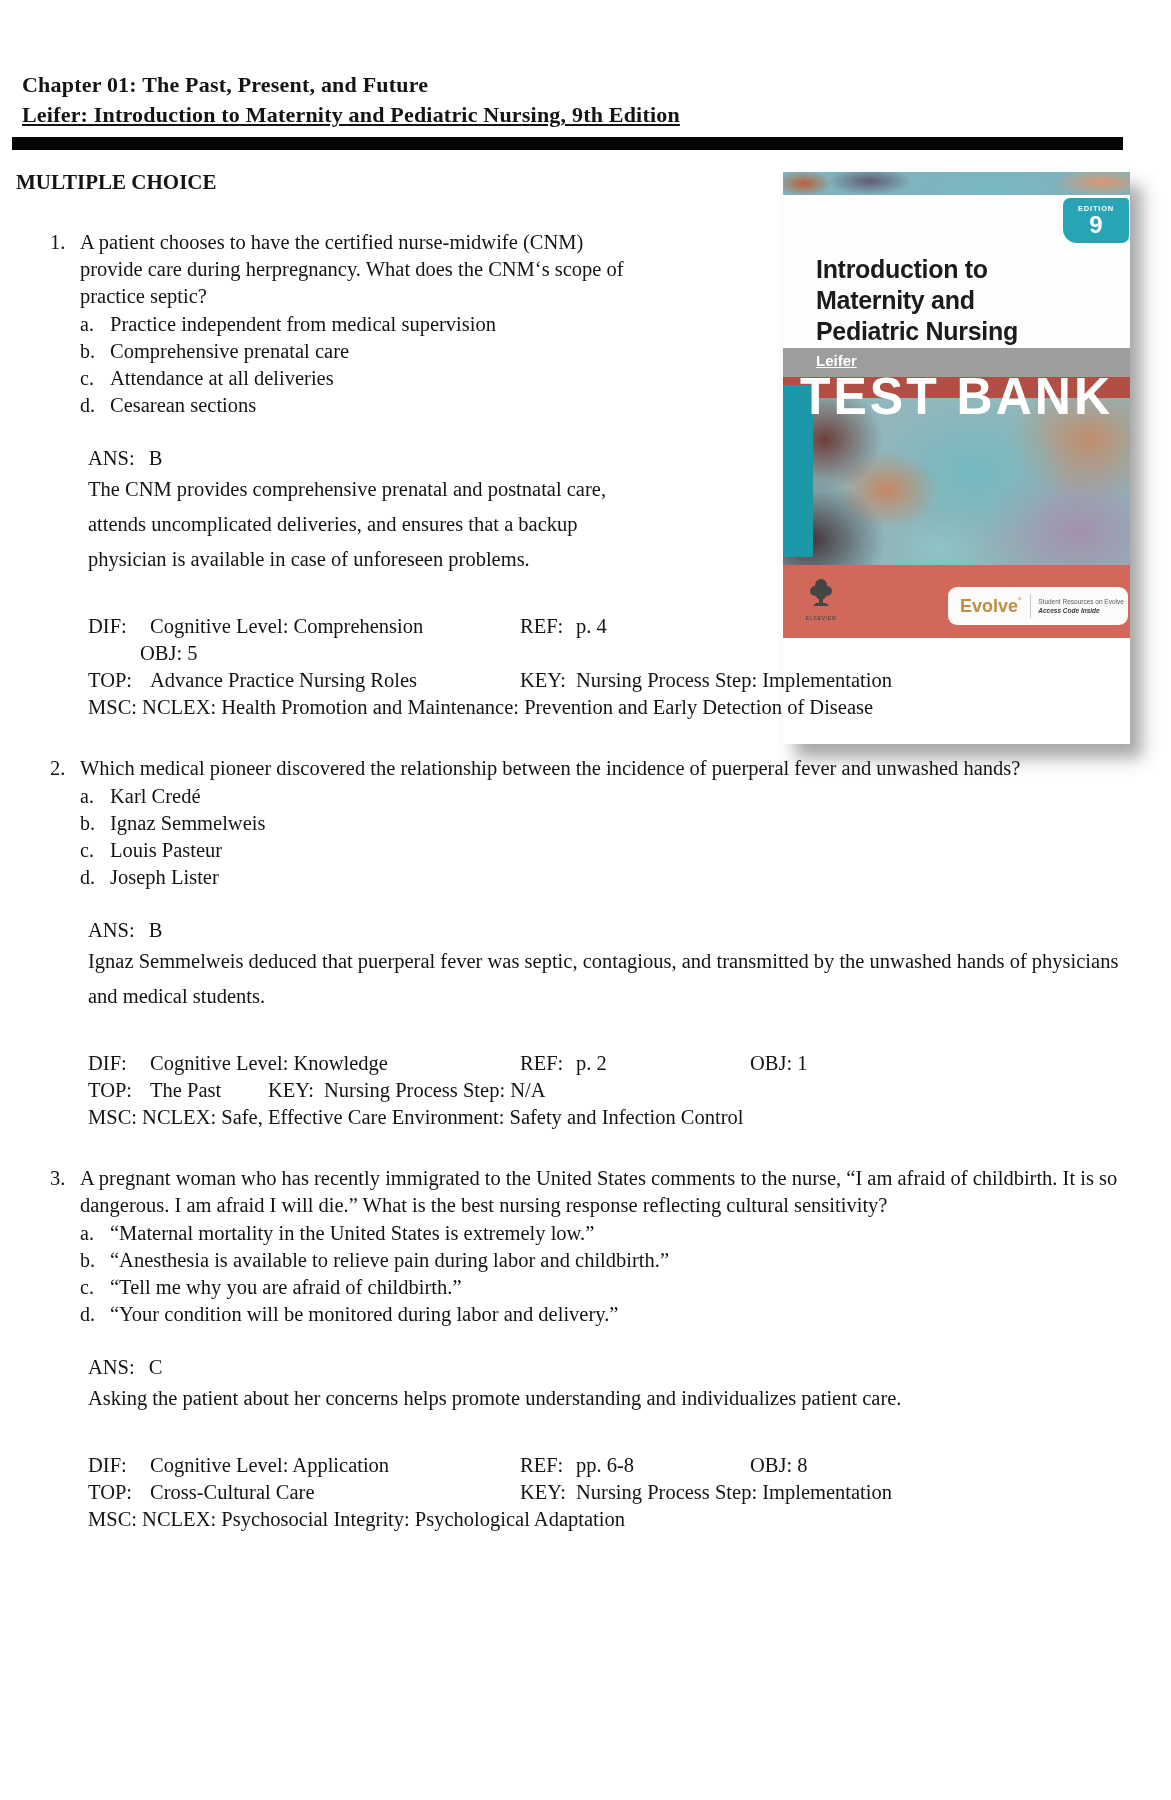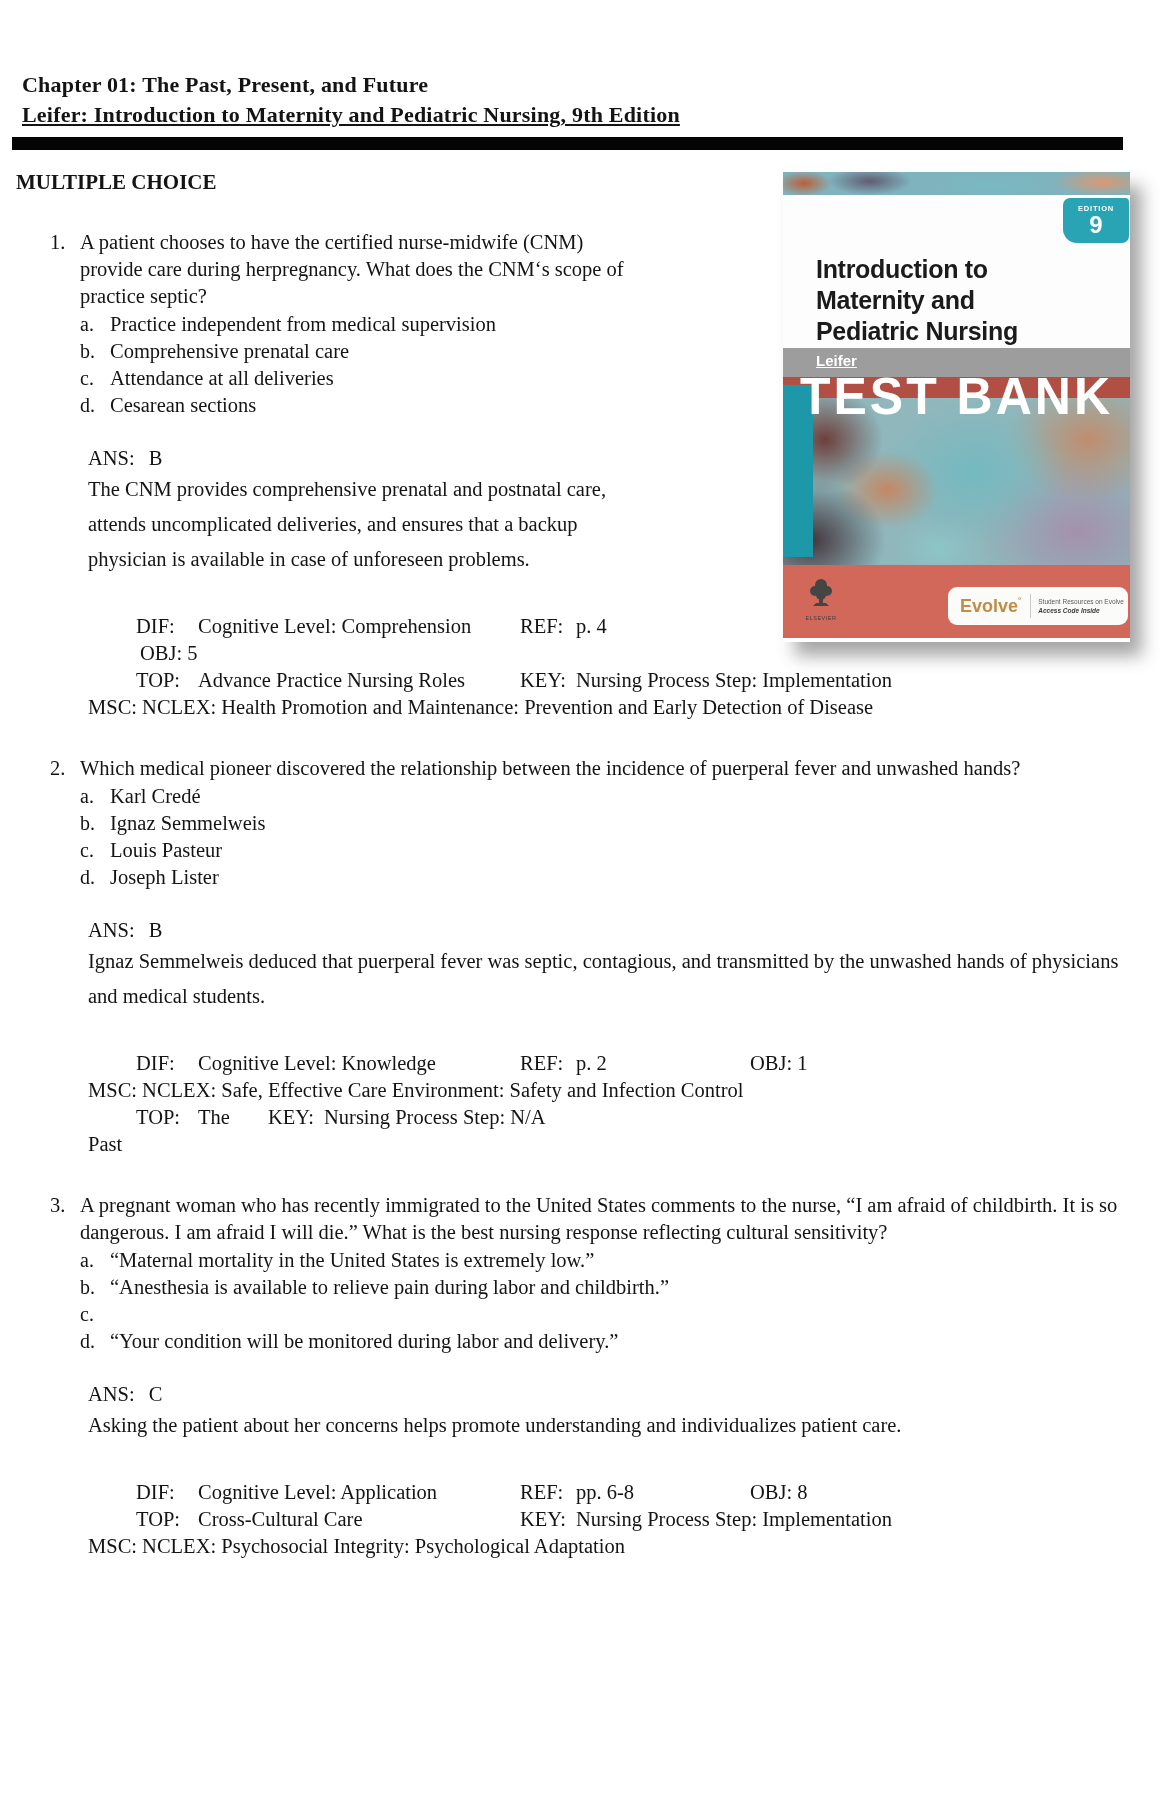--- a/index.html
+++ b/index.html
@@ -35,27 +35,27 @@
   .opt-text { font-size:20.5px; line-height:27px; }
   .ans-row { margin-left:38px; margin-top:26px; font-size:20.5px; line-height:27px; }
   .ans-value { margin-left:14px; }
   .feedback { margin-left:38px; font-size:20.5px; line-height:35px; }
   .meta { margin-left:38px; margin-top:36px; }
   .meta-row { display:flex; font-size:20.5px; line-height:27px; }
   .pair { display:inline-block; }
   .w432 { width:432px; flex:0 0 432px; }
   .w230 { width:230px; flex:0 0 230px; }
   .w180 { width:180px; flex:0 0 180px; }
-  .lab62 { display:inline-block; width:62px;margin-left:48px; }
+  .lab62 { display:inline-block; width:62px; }
   .lab56 { display:inline-block; width:56px; }
   .obj-row { margin-left:52px; }
 
   
   .book-cover {
-    position:absolute; left:783px; top:172px; width:347px; height:470px;
+    position:absolute; left:783px; top:172px; width:347px; height:572px;
     box-shadow:12px 14px 16px rgba(60,60,60,0.45);
     font-family:"Liberation Sans","DejaVu Sans",sans-serif;
   }
   .cv-strip {
     position:absolute; left:0; top:0; width:347px; height:23px;
     background-color:#7fb3bd;
     background-image:
       radial-gradient(ellipse 40px 18px at 6% 50%, rgba(190,90,50,0.95), transparent 70%),
       radial-gradient(ellipse 60px 20px at 25% 40%, rgba(90,70,95,0.8), transparent 70%),
       radial-gradient(ellipse 90px 22px at 60% 60%, rgba(120,185,195,0.9), transparent 75%),
@@ -237,45 +237,46 @@
         <span>ANS:</span><span class="ans-value">B</span>
       </div>
       <div class="feedback wide">Ignaz Semmelweis deduced that puerperal fever was septic, contagious, and transmitted by the unwashed hands of physicians and medical students.</div>
       <div class="meta">
         <div class="meta-row">
           <span class="pair w432"><span class="lab62">DIF:</span><span>Cognitive Level: Knowledge</span></span>
           <span class="pair w230"><span class="lab56">REF:</span><span>p. 2</span></span>
           <span class="pair">OBJ: 1</span>
         </div>
         <div class="meta-row">
-          <span>MSC: NCLEX: Safe, Effective Care Environment: Safety and Infection Control</span>
-        </div>
-        <div class="meta-row">
           <span class="pair w180"><span class="lab62">TOP:</span><span>The Past</span></span>
           <span class="pair"><span class="lab56">KEY:</span><span>Nursing Process Step: N/A</span></span>
+        </div>
+        <div class="meta-row">
+          <span>MSC: NCLEX: Safe, Effective Care Environment: Safety and Infection Control</span>
         </div>
       </div>
     </section>
 
     <section class="question">
       <div class="q-row">
         <span class="q-num">3.</span>
         <div class="q-body wide">A pregnant woman who has recently immigrated to the United States comments to the nurse, “I am afraid of childbirth. It is so dangerous. I am afraid I will die.” What is the best nursing response reflecting cultural sensitivity?</div>
       </div>
       <div class="options">
         <div class="opt">
             <span class="opt-letter">a.</span>
             <span class="opt-text">“Maternal mortality in the United States is extremely low.”</span>
           </div>
         <div class="opt">
             <span class="opt-letter">b.</span>
             <span class="opt-text">“Anesthesia is available to relieve pain during labor and childbirth.”</span>
           </div>
         <div class="opt">
             <span class="opt-letter">c.</span>
+            <span class="opt-text">“Tell me why you are afraid of childbirth.”</span>
           </div>
         <div class="opt">
             <span class="opt-letter">d.</span>
             <span class="opt-text">“Your condition will be monitored during labor and delivery.”</span>
           </div>
       </div>
       <div class="ans-row">
         <span>ANS:</span><span class="ans-value">C</span>
       </div>
       <div class="feedback wide">Asking the patient about her concerns helps promote understanding and individualizes patient care.</div>

